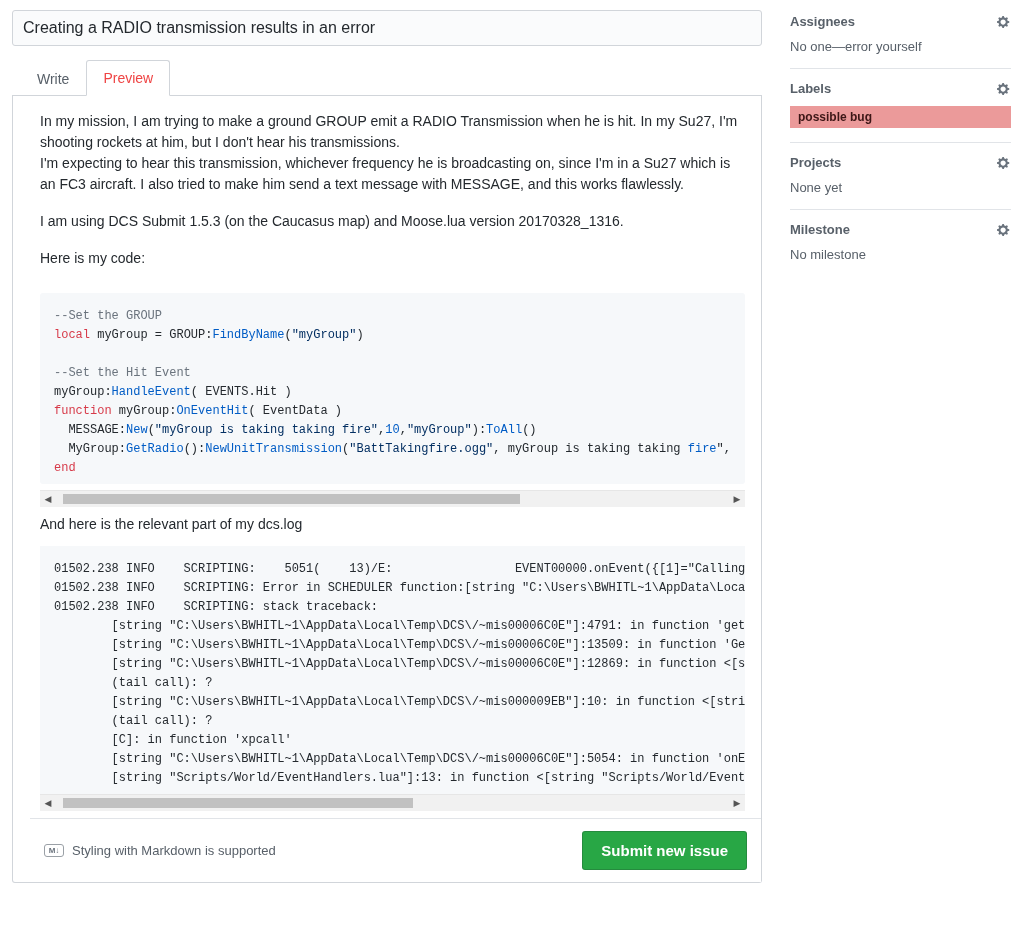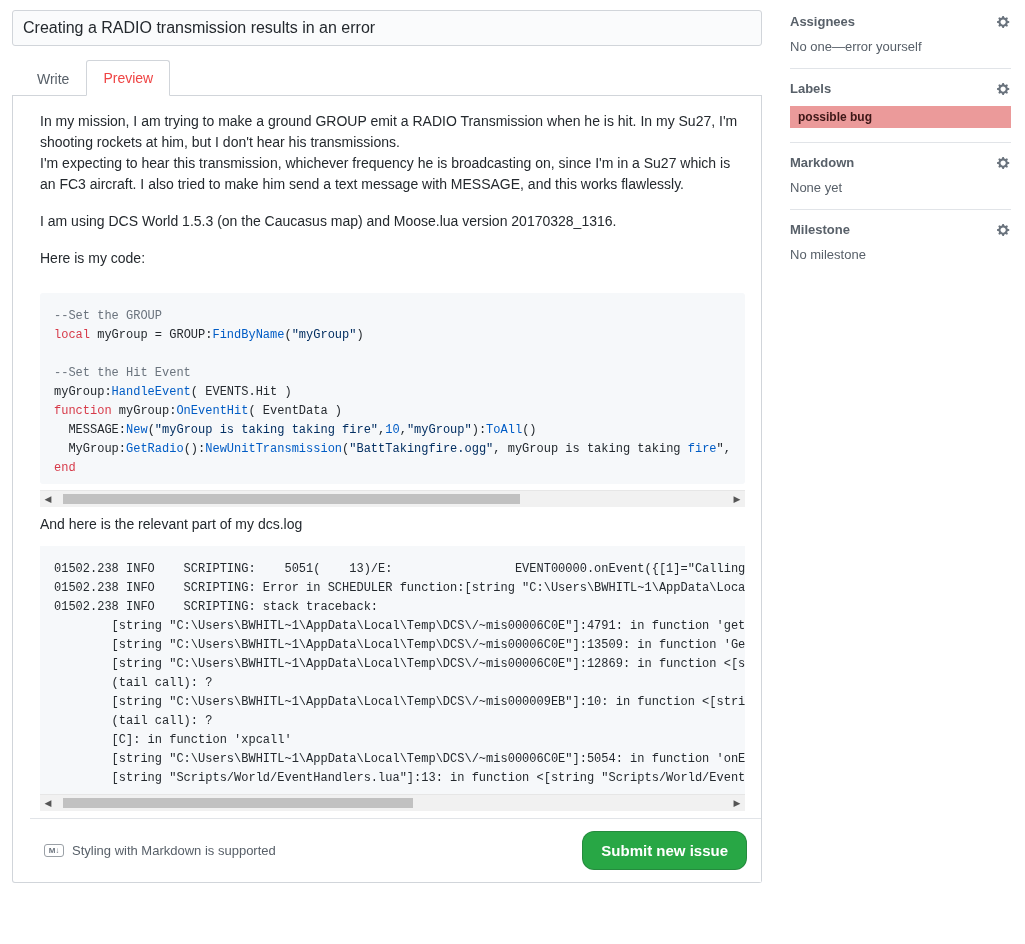--- a/index.html
+++ b/index.html
@@ -170,21 +170,21 @@
     font-family: "Liberation Sans", sans-serif;
     line-height: 1;
   }
   .btn-submit {
     background: #28a745;
     border: 1px solid rgba(27,31,35,0.2);
     color: #ffffff;
     font-size: 15px;
     font-weight: bold;
     padding: 10px 18px;
-    border-radius: 12px;
+    border-radius: 3px;
     cursor: pointer;
     font-family: "Liberation Sans", sans-serif;
   }
   
   .sidebar {
     width: 245px;
     padding: 14px 14px 0 10px;
     margin-left: auto;
   }
   .side-section {
@@ -234,21 +234,21 @@
     <div class="tabs">
       <div class="tab">Write</div>
       <div class="tab active">Preview</div>
     </div>
 
     <div class="body-wrap">
 
       <div class="preview-body">
         <p style="white-space:pre-line;">In my mission, I am trying to make a ground GROUP emit a RADIO Transmission when he is hit. In my Su27, I'm shooting rockets at him, but I don't hear his transmissions.
 I'm expecting to hear this transmission, whichever frequency he is broadcasting on, since I'm in a Su27 which is an FC3 aircraft. I also tried to make him send a text message with MESSAGE, and this works flawlessly.</p>
-        <p>I am using DCS World 1.5.3 (on the Caucasus map) and Moose.lua version 20170328_1316.</p>
+        <p>I am using DCS Submit 1.5.3 (on the Caucasus map) and Moose.lua version 20170328_1316.</p>
         <p>Here is my code:</p>
       </div>
 
       <div style="padding:0 16px 0 10px;">
         <div class="codeblock"><span class="line cm">--Set the GROUP</span>
 <span class="line"><span class="kw">local</span> myGroup = GROUP:<span class="fn">FindByName</span>(<span class="str">"myGroup"</span>)</span>
 <span class="line"> </span>
 <span class="line cm">--Set the Hit Event</span>
 <span class="line">myGroup:<span class="fn">HandleEvent</span>( EVENTS.Hit )</span>
 <span class="line"><span class="kw">function</span> myGroup:<span class="fn">OnEventHit</span>( EventData )</span>
@@ -320,21 +320,21 @@
           <svg width="14" height="14" viewBox="0 0 16 16" fill="#6a737d">
               <path d="M14 8.77v-1.6l-1.94-.64-.45-1.09.88-1.84-1.13-1.13-1.81.91-1.09-.45-.69-1.92h-1.6l-.63 1.94-1.11.45-1.84-.88-1.13 1.13.91 1.81-.45 1.09L0 7.23v1.59l1.94.64.45 1.09-.88 1.84 1.13 1.13 1.81-.91 1.09.45.69 1.92h1.59l.63-1.94 1.11-.45 1.84.88 1.13-1.13-.92-1.81.47-1.09L14 8.75v.02zM7 11c-1.66 0-3-1.34-3-3s1.34-3 3-3 3 1.34 3 3-1.34 3-3 3z"></path>
             </svg>
         </span>
       </div>
       <div class="label-chip">possible bug</div>
     </div>
 
     <div class="side-section">
       <div class="side-head">
-        <span>Markdown</span>
+        <span>Projects</span>
         <span class="gear">
           <svg width="14" height="14" viewBox="0 0 16 16" fill="#6a737d">
               <path d="M14 8.77v-1.6l-1.94-.64-.45-1.09.88-1.84-1.13-1.13-1.81.91-1.09-.45-.69-1.92h-1.6l-.63 1.94-1.11.45-1.84-.88-1.13 1.13.91 1.81-.45 1.09L0 7.23v1.59l1.94.64.45 1.09-.88 1.84 1.13 1.13 1.81-.91 1.09.45.69 1.92h1.59l.63-1.94 1.11-.45 1.84.88 1.13-1.13-.92-1.81.47-1.09L14 8.75v.02zM7 11c-1.66 0-3-1.34-3-3s1.34-3 3-3 3 1.34 3 3-1.34 3-3 3z"></path>
             </svg>
         </span>
       </div>
       <div class="side-body">None yet</div>
     </div>
 
     <div class="side-section">

